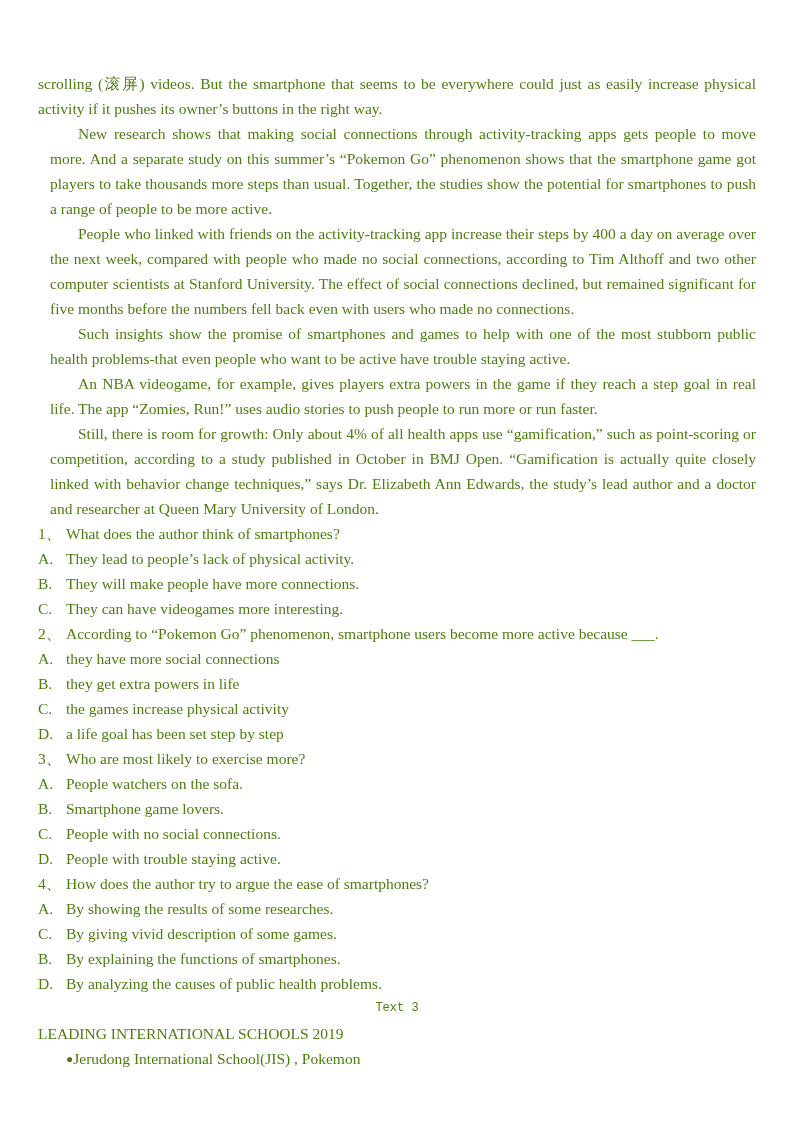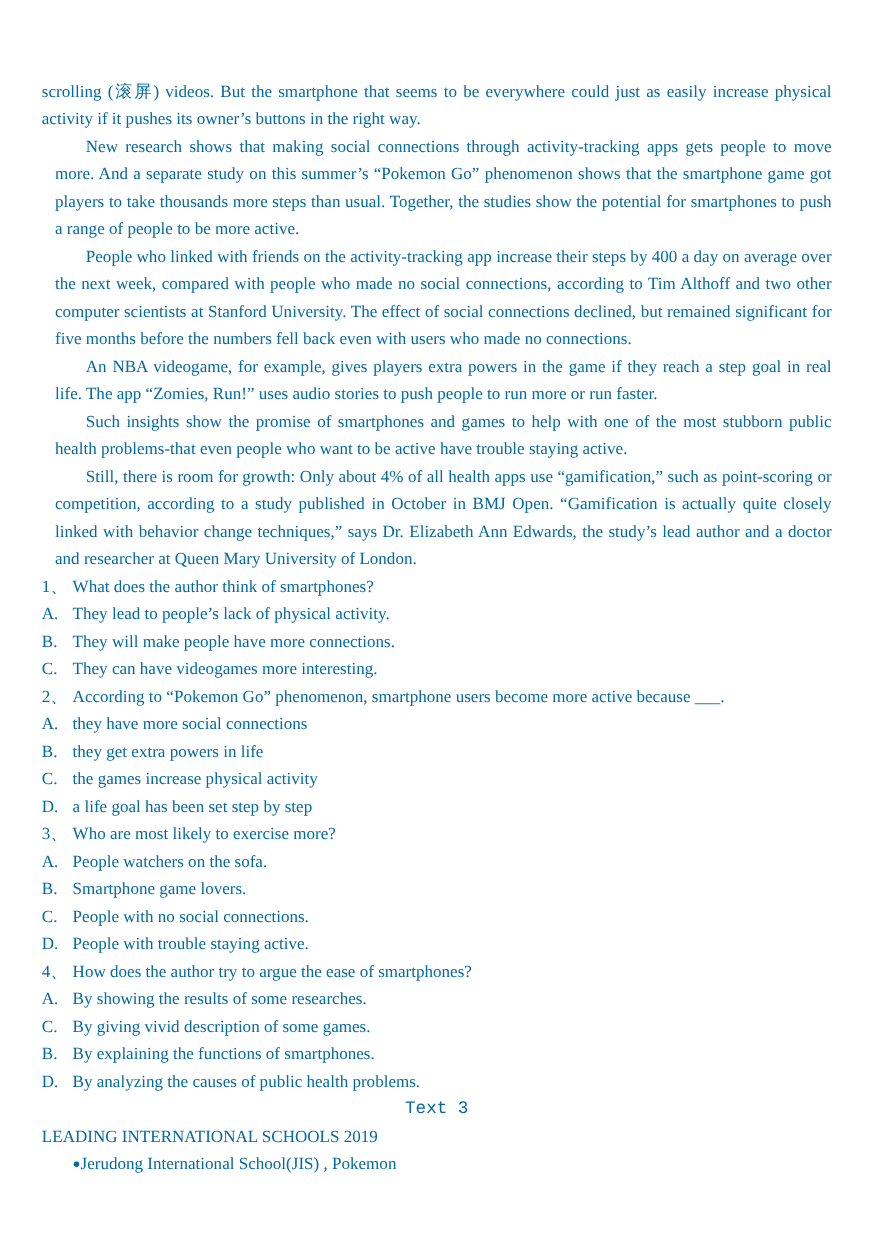--- a/index.html
+++ b/index.html
@@ -5,56 +5,56 @@
   html, body { margin: 0; padding: 0; background: #ffffff; }
   .page {
     width: 794px;
     height: 1123px;
     box-sizing: border-box;
     background: #ffffff;
     padding: 71px 38px 0 38px;
     font-family: "Liberation Serif", serif;
     font-size: 15.5px;
     line-height: 25px;
-    color: #0369a1;
+    color: #4d7c0f;
     overflow: hidden;
   }
   .passage p.para {
     margin: 0;
     text-align: justify;
   }
   .passage p.para.indent { text-indent: 28px; margin-left: 12px; }
   .q-line, .opt-line {
     margin: 0;
     white-space: nowrap;
   }
   .q-num, .opt-label {
     display: inline-block;
     width: 28px;
   }
   .section-label {
     text-align: center;
     font-family: "Liberation Mono", monospace;
-    font-size: 16px;
+    font-size: 12px;
   }
   .schools-heading { margin: 0; }
   .bullet-line { margin: 0; text-indent: 28px; }
   .bullet-glyph { font-size: 12px; vertical-align: 1px; }
 </style>
 </head>
 <body>
 
 <div class="page">
 
   <div class="passage">
     <p class="para">scrolling (滚屏) videos. But the smartphone that seems to be everywhere could just as easily increase physical activity if it pushes its owner’s buttons in the right way.</p>
     <p class="para indent">New research shows that making social connections through activity-tracking apps gets people to move more. And a separate study on this summer’s “Pokemon Go” phenomenon shows that the smartphone game got players to take thousands more steps than usual. Together, the studies show the potential for smartphones to push a range of people to be more active.</p>
     <p class="para indent">People who linked with friends on the activity-tracking app increase their steps by 400 a day on average over the next week, compared with people who made no social connections, according to Tim Althoff and two other computer scientists at Stanford University. The effect of social connections declined, but remained significant for five months before the numbers fell back even with users who made no connections.</p>
+    <p class="para indent">Such insights show the promise of smartphones and games to help with one of the most stubborn public health problems-that even people who want to be active have trouble staying active.</p>
     <p class="para indent">An NBA videogame, for example, gives players extra powers in the game if they reach a step goal in real life. The app “Zomies, Run!” uses audio stories to push people to run more or run faster.</p>
-    <p class="para indent">Such insights show the promise of smartphones and games to help with one of the most stubborn public health problems-that even people who want to be active have trouble staying active.</p>
     <p class="para indent">Still, there is room for growth: Only about 4% of all health apps use “gamification,” such as point-scoring or competition, according to a study published in October in BMJ Open. “Gamification is actually quite closely linked with behavior change techniques,” says Dr. Elizabeth Ann Edwards, the study’s lead author and a doctor and researcher at Queen Mary University of London.</p>
   </div>
 
   <div class="questions">
 
     <div class="question">
       <div class="q-line">
         <span class="q-num">1、</span><span>What does the author think of smartphones?</span>
       </div>
       <div class="opt-line">

